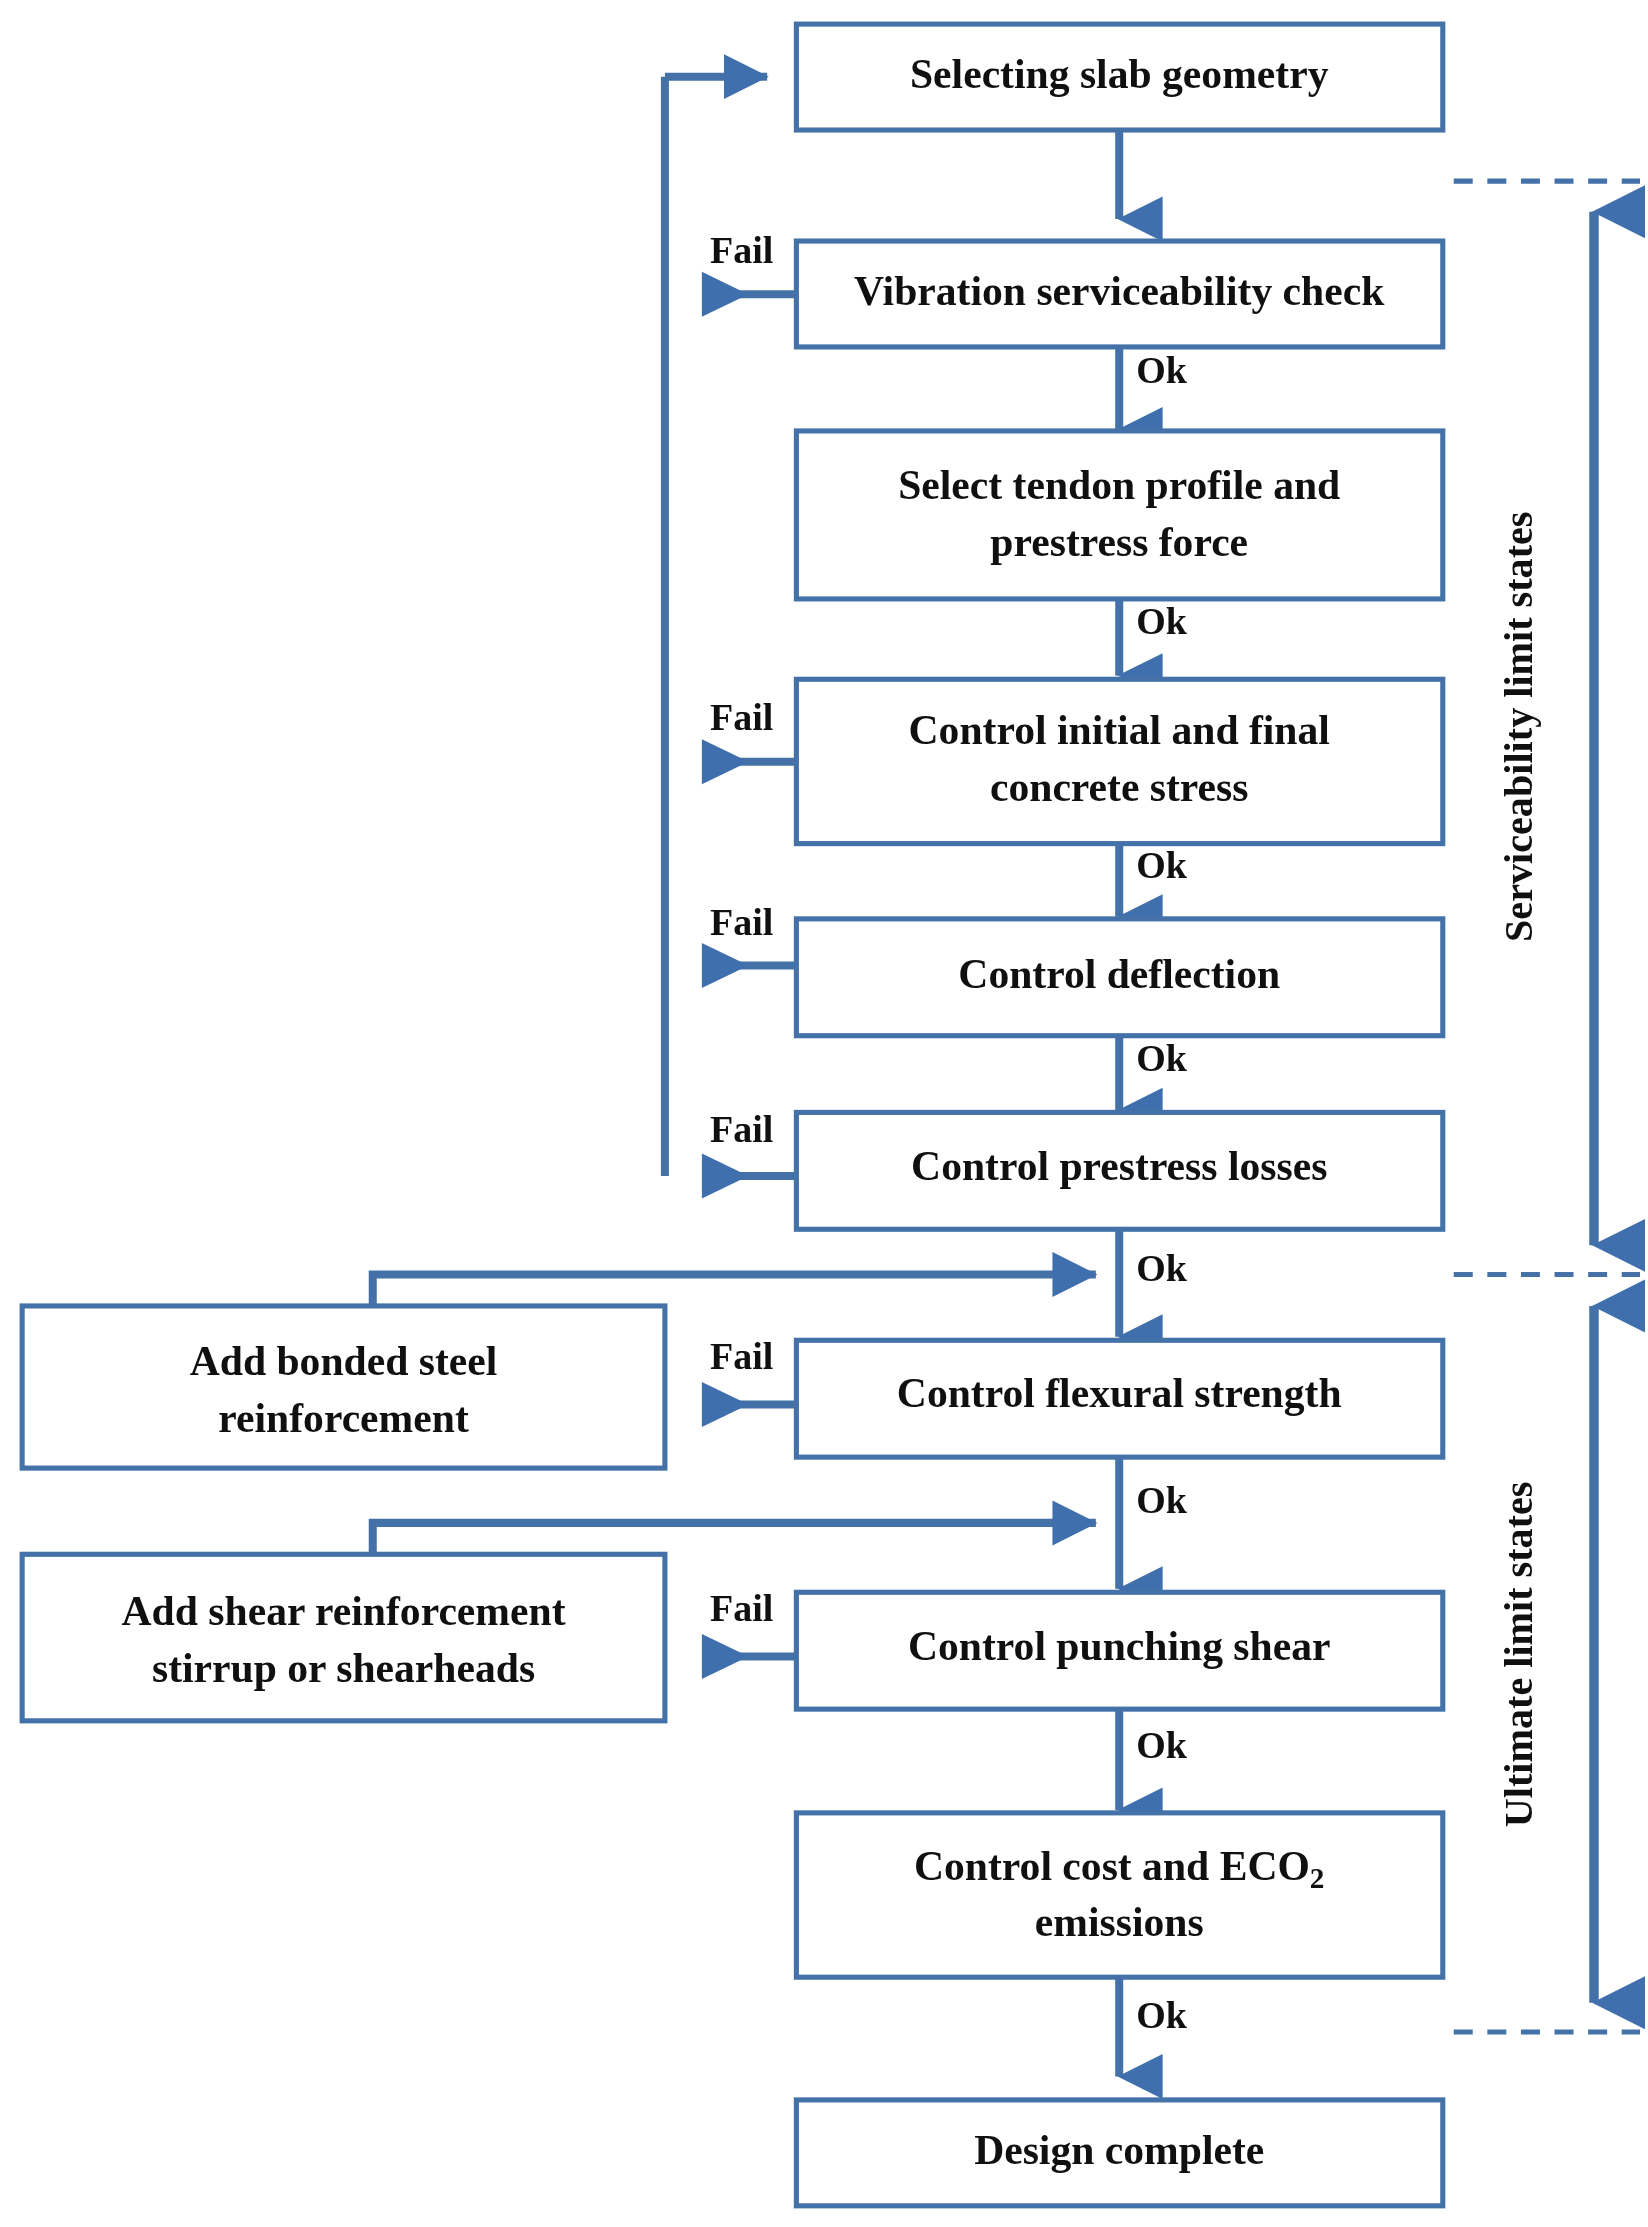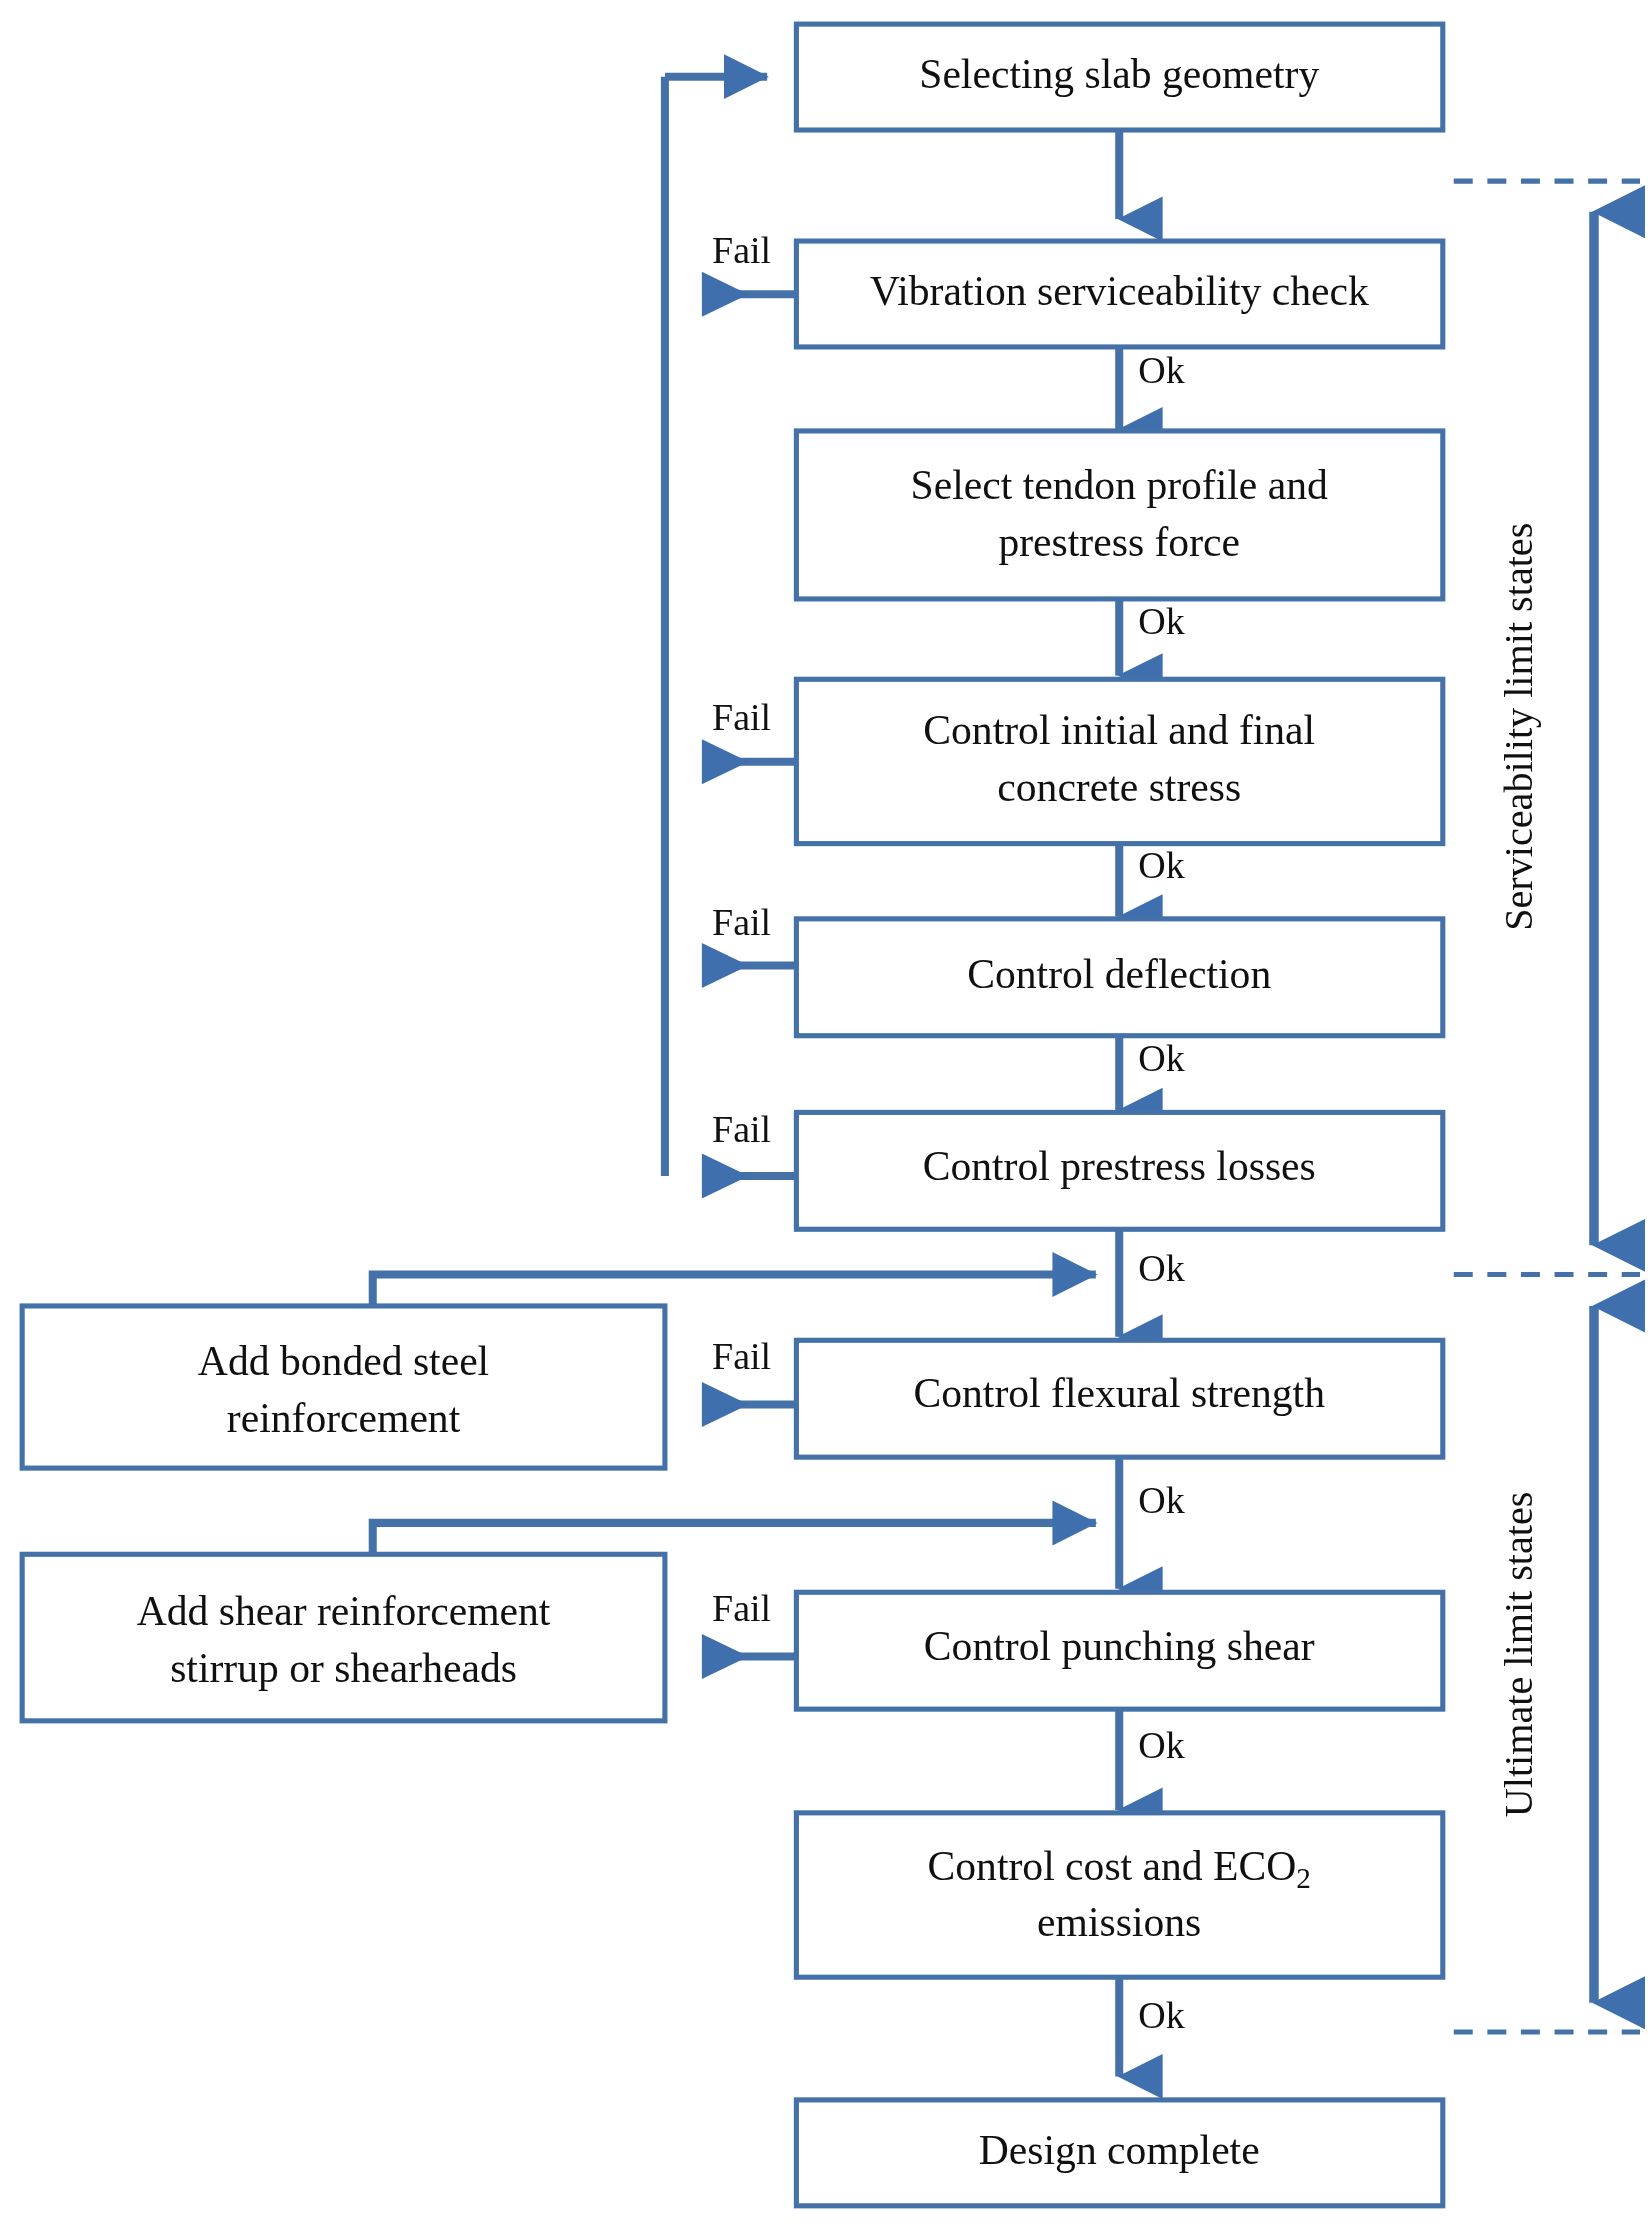--- a/index.html
+++ b/index.html
@@ -9,20 +9,21 @@
   }
   body {
     font-family: "Liberation Serif", "DejaVu Serif", serif;
   }
   #canvas {
     position: relative;
     width: 1649px;
     height: 2227px;
     background: #ffffff;
     overflow: hidden;
+    font-weight: bold;
   }
   svg#flow {
     position: absolute;
     left: 0;
     top: 0;
     width: 1649px;
     height: 2227px;
   }
   .node-rect {
     fill: #ffffff;

